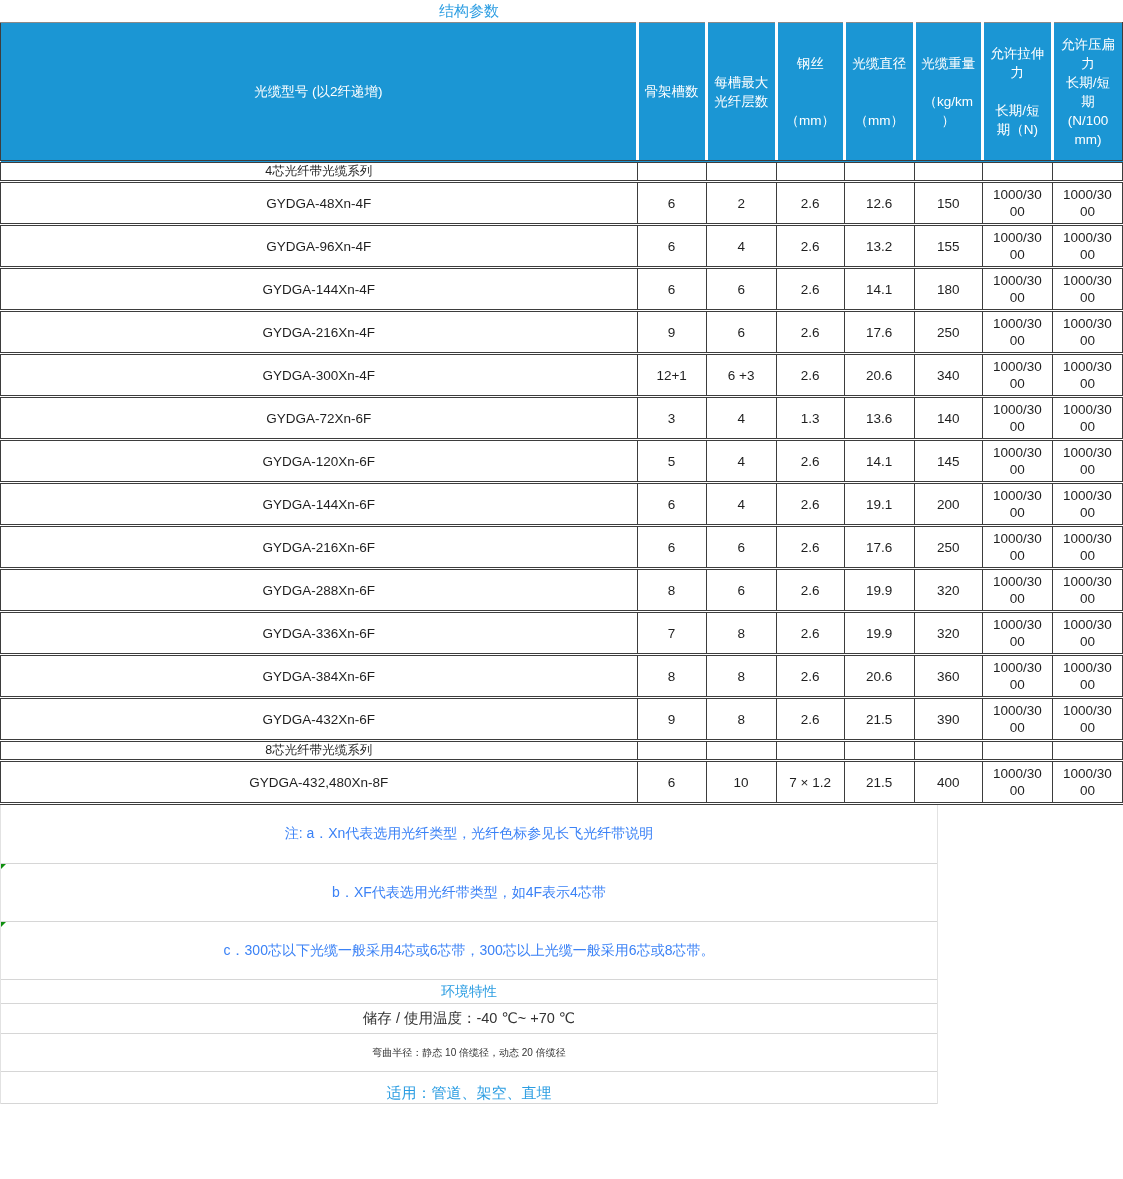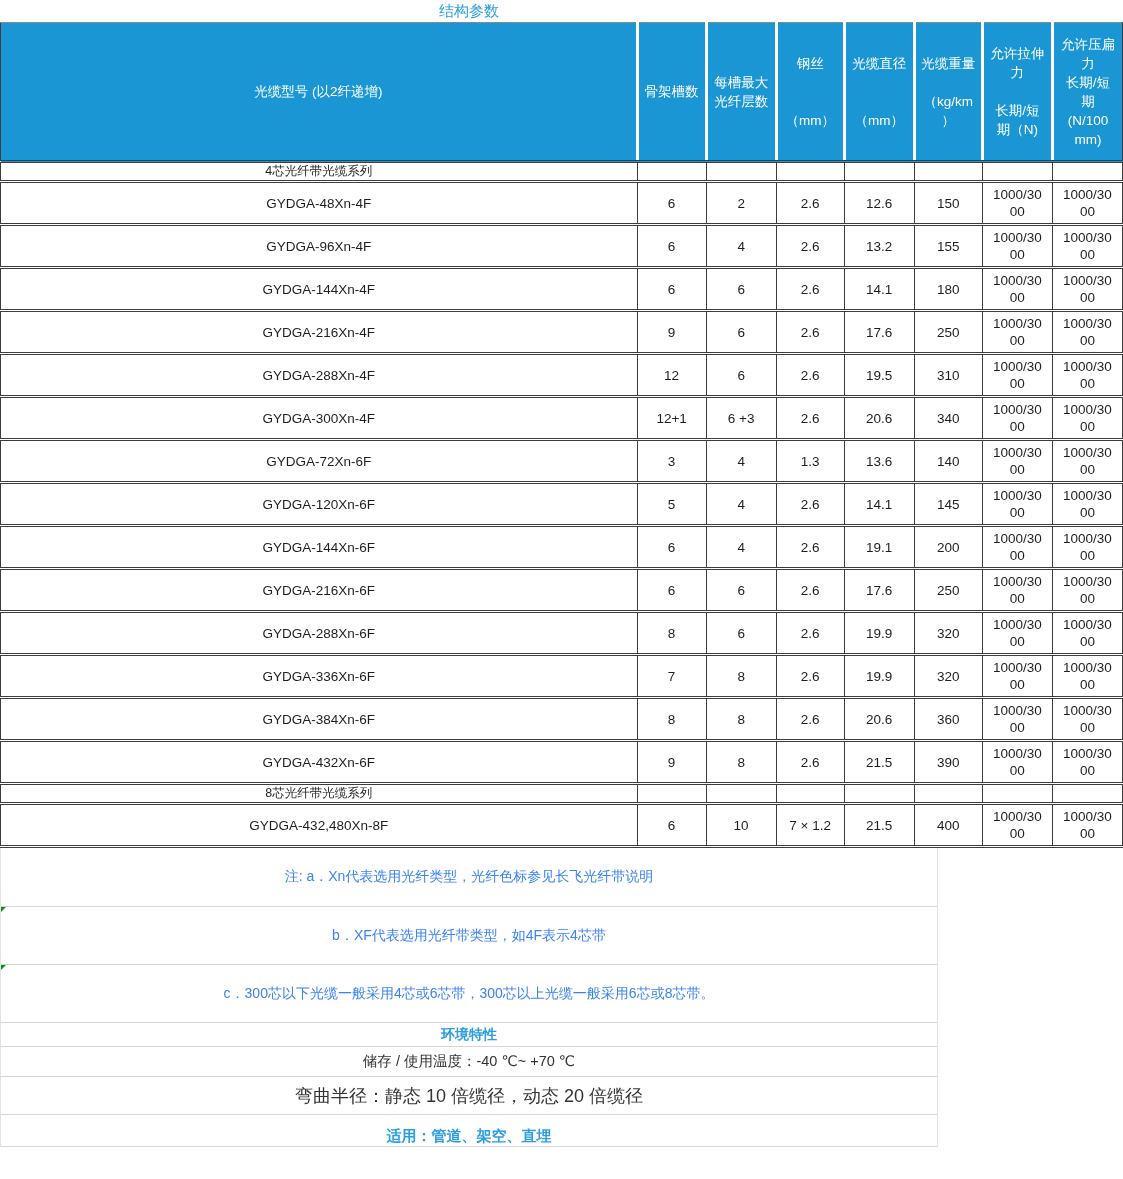--- a/index.html
+++ b/index.html
@@ -81,24 +81,24 @@
   
   .env { border-left: 1px solid #e2e2e2; border-right: 1px solid #e2e2e2; }
   .env-row {
     display: flex;
     align-items: center;
     justify-content: center;
     border-bottom: 1px solid #d6d6d6;
     color: #333333;
     font-size: 14px;
   }
-  .env-row.blue { color: #2b9de2; font-weight: bold; }
+  .env-row.blue { color: #2b9de2; }
   .env-row.r1 { height: 24px; }
   .env-row.r2 { height: 30px; font-size: 14.5px; justify-content: center; }
-  .env-row.r3 { height: 38px; font-size: 18px; }
+  .env-row.r3 { height: 38px; font-size: 10px; }
   .env-row.r4 { height: 32px; font-size: 15px; align-items: flex-end; }
   .tail-space { height: 7px; }
 </style>
 </head>
 <body>
 
 <div class="page">
 
   <div class="sheet-title">结构参数</div>
 
@@ -197,32 +197,20 @@
           <td>6</td>
           <td>2.6</td>
           <td>17.6</td>
           <td>250</td>
           <td>1000/30
 00</td>
           <td>1000/30
 00</td>
         </tr>
         <tr class="data">
-          <td>GYDGA-288Xn-4F</td>
-          <td>12</td>
-          <td>6</td>
-          <td>2.6</td>
-          <td>19.5</td>
-          <td>310</td>
-          <td>1000/30
-00</td>
-          <td>1000/30
-00</td>
-        </tr>
-        <tr class="data">
           <td>GYDGA-300Xn-4F</td>
           <td>12+1</td>
           <td>6 +3</td>
           <td>2.6</td>
           <td>20.6</td>
           <td>340</td>
           <td>1000/30
 00</td>
           <td>1000/30
 00</td>

